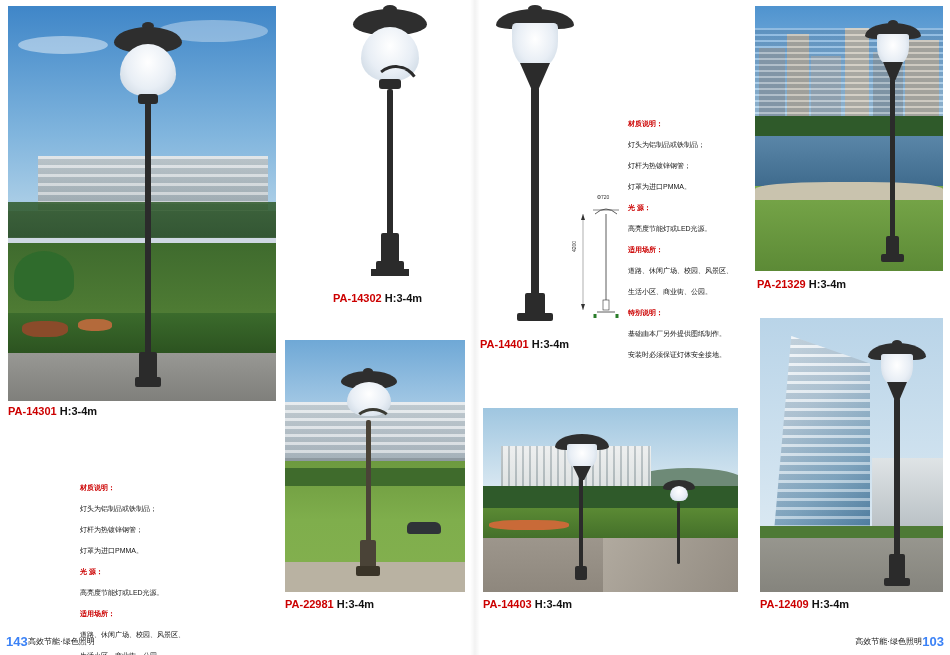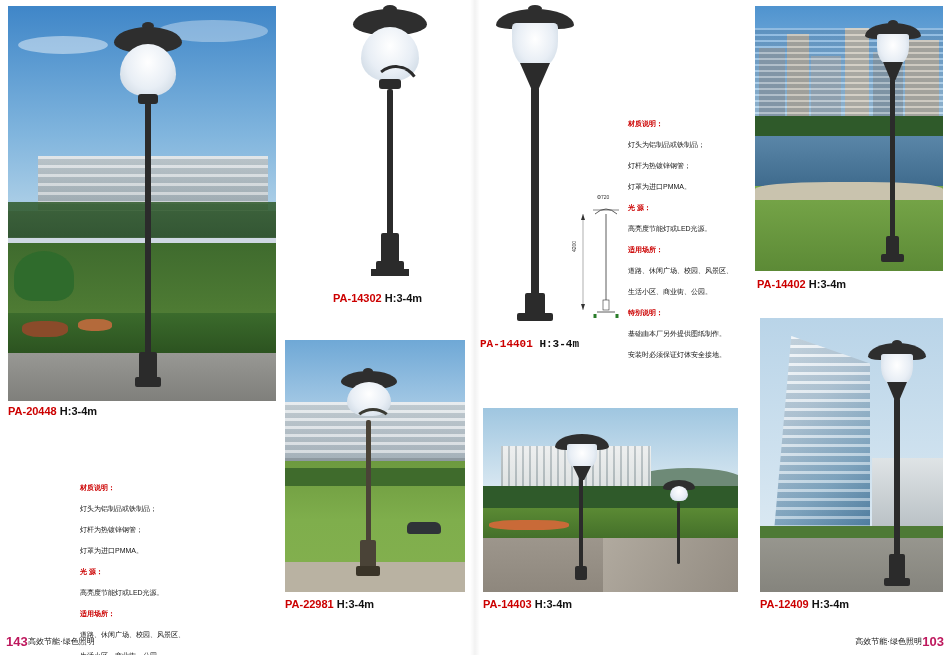--- a/index.html
+++ b/index.html
@@ -30,21 +30,21 @@
   .glass{position:absolute;background:radial-gradient(ellipse at 50% 35%, #ffffff 0%, #e8eef5 55%, #c5d2de 100%);border-radius:50% 50% 42% 42%/58% 58% 42% 42%;}
   .cap-top{position:absolute;background:#2e2e2e;border-radius:50%;}
 
   
   .spec{position:absolute;font-size:7px;line-height:1.5;color:#111;white-space:pre-line;}
   .spec-line{white-space:nowrap;}
   .spec-line.red{color:#cc0000;font-weight:bold;}
 
   
   .footer-bar{position:absolute;bottom:0;left:0;right:0;height:26px;}
-  .pg{position:absolute;bottom:6px;font-size:13px;font-weight:bold;color:#be185d;}
+  .pg{position:absolute;bottom:6px;font-size:13px;font-weight:bold;color:#3b82f6;}
   .brandtxt{position:absolute;bottom:8px;font-size:8px;color:#111;white-space:nowrap;}
 
   
   .techdraw{position:absolute;}
   .dimtxt{position:absolute;font-size:5px;color:#333;}
 
   
   .gutter{position:absolute;top:0;bottom:0;width:10px;left:470px;
     background:linear-gradient(to right, rgba(0,0,0,0) 0%, rgba(0,0,0,0.05) 50%, rgba(0,0,0,0) 100%);}
 </style>
@@ -79,21 +79,21 @@
       <div class="cap-top" style="left:34px;top:0px;width:12px;height:8px;"></div>
       <div class="head-dome" style="left:6px;top:5px;width:68px;height:26px;"></div>
       <div class="glass" style="left:12px;top:22px;width:56px;height:52px;"></div>
       <div style="position:absolute;left:30px;top:72px;width:20px;height:10px;background:#2b2b2b;border-radius:3px;"></div>
       <div class="pole" style="left:37px;top:80px;width:6px;height:255px;"></div>
       <div class="base" style="left:31px;top:330px;width:18px;height:28px;border-radius:2px 2px 0 0;"></div>
       <div class="base" style="left:27px;top:355px;width:26px;height:10px;"></div>
     </div>
   </div>
   <div class="cap" style="left:8px;top:405px;">
-    <span class="code">PA-20448</span>
+    <span class="code">PA-14301</span>
     <span class="h"> H:3-4m</span>
   </div>
 
   <div class="spec" style="left:80px;top:472px;width:180px;">
     <div class="spec-line red">材质说明：</div>
     <div class="spec-line">灯头为铝制品或铁制品；</div>
     <div class="spec-line">灯杆为热镀锌钢管；</div>
     <div class="spec-line">灯罩为进口PMMA。</div>
     <div class="spec-line red">光    源：</div>
     <div class="spec-line">高亮度节能灯或LED光源。</div>
@@ -124,21 +124,21 @@
 
   <div class="lamp" style="left:490px;top:5px;width:90px;height:320px;">
     <div class="cap-top" style="left:38px;top:0;width:14px;height:7px;"></div>
     <div class="head-dome" style="left:6px;top:4px;width:78px;height:20px;border-radius:50% 50% 20% 20%/80% 80% 20% 20%;"></div>
     <div class="glass" style="left:22px;top:18px;width:46px;height:46px;border-radius:10% 10% 45% 45%/10% 10% 60% 60%;"></div>
     <div style="position:absolute;left:30px;top:58px;width:30px;height:26px;background:#2b2b2b;clip-path:polygon(0 0,100% 0,62% 100%,38% 100%);"></div>
     <div class="pole" style="left:41px;top:82px;width:8px;height:212px;"></div>
     <div class="base" style="left:35px;top:288px;width:20px;height:22px;"></div>
     <div class="base" style="left:27px;top:308px;width:36px;height:8px;"></div>
   </div>
-  <div class="cap" style="left:480px;top:338px;font-family:Liberation Mono, monospace;">
+  <div class="cap" style="left:480px;top:338px;">
     <span class="code">PA-14401</span>
     <span class="h"> H:3-4m</span>
   </div>
 
   <div class="techdraw" style="left:575px;top:200px;width:60px;height:120px;">
     <svg width="60" height="120" viewBox="0 0 60 120">
       <line x1="18" y1="10" x2="44" y2="10" stroke="#333" stroke-width="0.6"></line>
       <path d="M20 14 Q31 4 42 14" fill="none" stroke="#333" stroke-width="0.8"></path>
       <line x1="31" y1="14" x2="31" y2="100" stroke="#333" stroke-width="0.8"></line>
       <rect x="28" y="100" width="6" height="10" fill="none" stroke="#333" stroke-width="0.6"></rect>
@@ -191,21 +191,21 @@
       <div class="cap-top" style="left:25px;top:0;width:10px;height:6px;"></div>
       <div class="head-dome" style="left:2px;top:3px;width:56px;height:16px;border-radius:50% 50% 20% 20%/80% 80% 20% 20%;"></div>
       <div class="glass" style="left:14px;top:14px;width:32px;height:32px;border-radius:8% 8% 45% 45%/8% 8% 60% 60%;"></div>
       <div style="position:absolute;left:20px;top:42px;width:20px;height:18px;background:#2b2b2b;clip-path:polygon(0 0,100% 0,62% 100%,38% 100%);"></div>
       <div class="pole" style="left:27px;top:58px;width:5px;height:162px;"></div>
       <div class="base" style="left:23px;top:216px;width:13px;height:22px;"></div>
       <div class="base" style="left:18px;top:234px;width:23px;height:8px;"></div>
     </div>
   </div>
   <div class="cap" style="left:757px;top:278px;">
-    <span class="code">PA-14402</span>
+    <span class="code">PA-21329</span>
     <span class="h"> H:3-4m</span>
   </div>
 
   <div class="photo" style="left:285px;top:340px;width:180px;height:252px;">
     <div class="sky" style="height:42%;background:linear-gradient(to bottom,#6fa8d6,#c3dced);"></div>
     <div style="position:absolute;left:0;top:62px;width:180px;height:60px;background:linear-gradient(to bottom,#d7dee3,#b2bcc4);"></div>
     <div style="position:absolute;left:0;top:62px;width:180px;height:60px;
       background:repeating-linear-gradient(to bottom,rgba(255,255,255,.55) 0 3px,rgba(120,140,150,.30) 3px 8px);opacity:.8;"></div>
     <div style="position:absolute;left:0;top:118px;width:180px;height:12px;background:#8e99a0;"></div>
     <div class="ground" style="height:52%;background:linear-gradient(to bottom,#6d9a3f 0%,#7fae4c 45%,#84b04f 100%);"></div>

